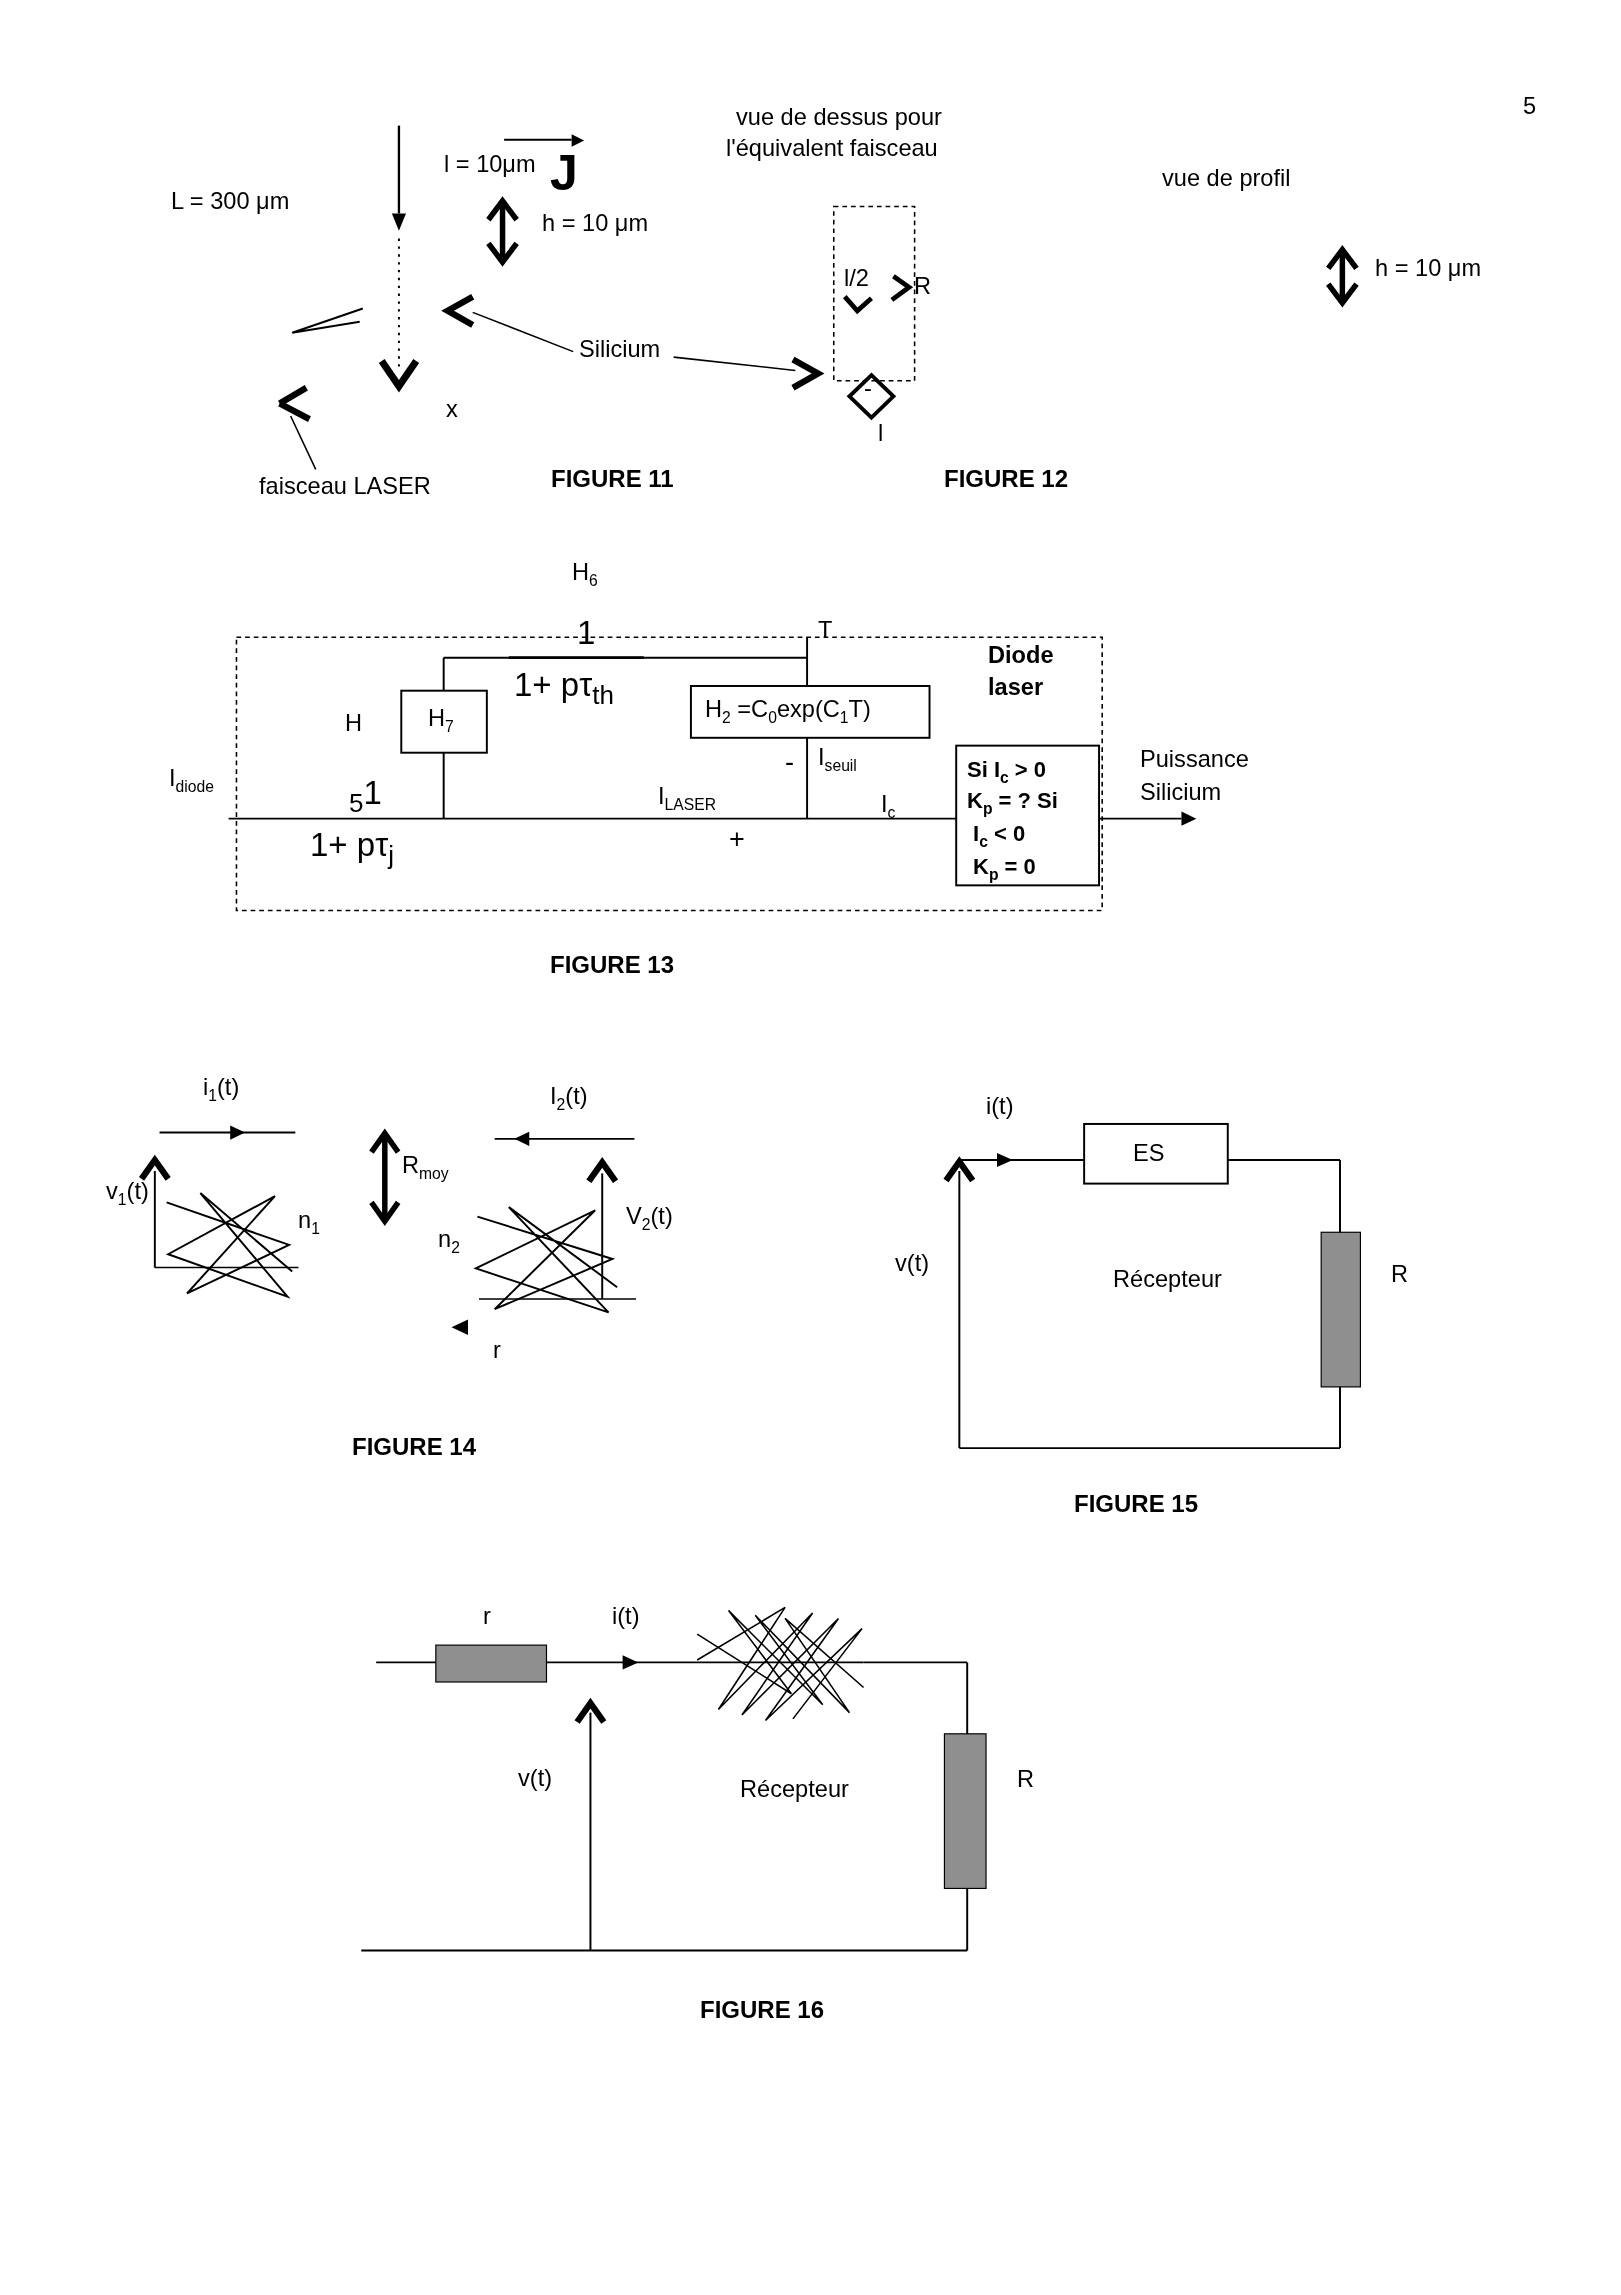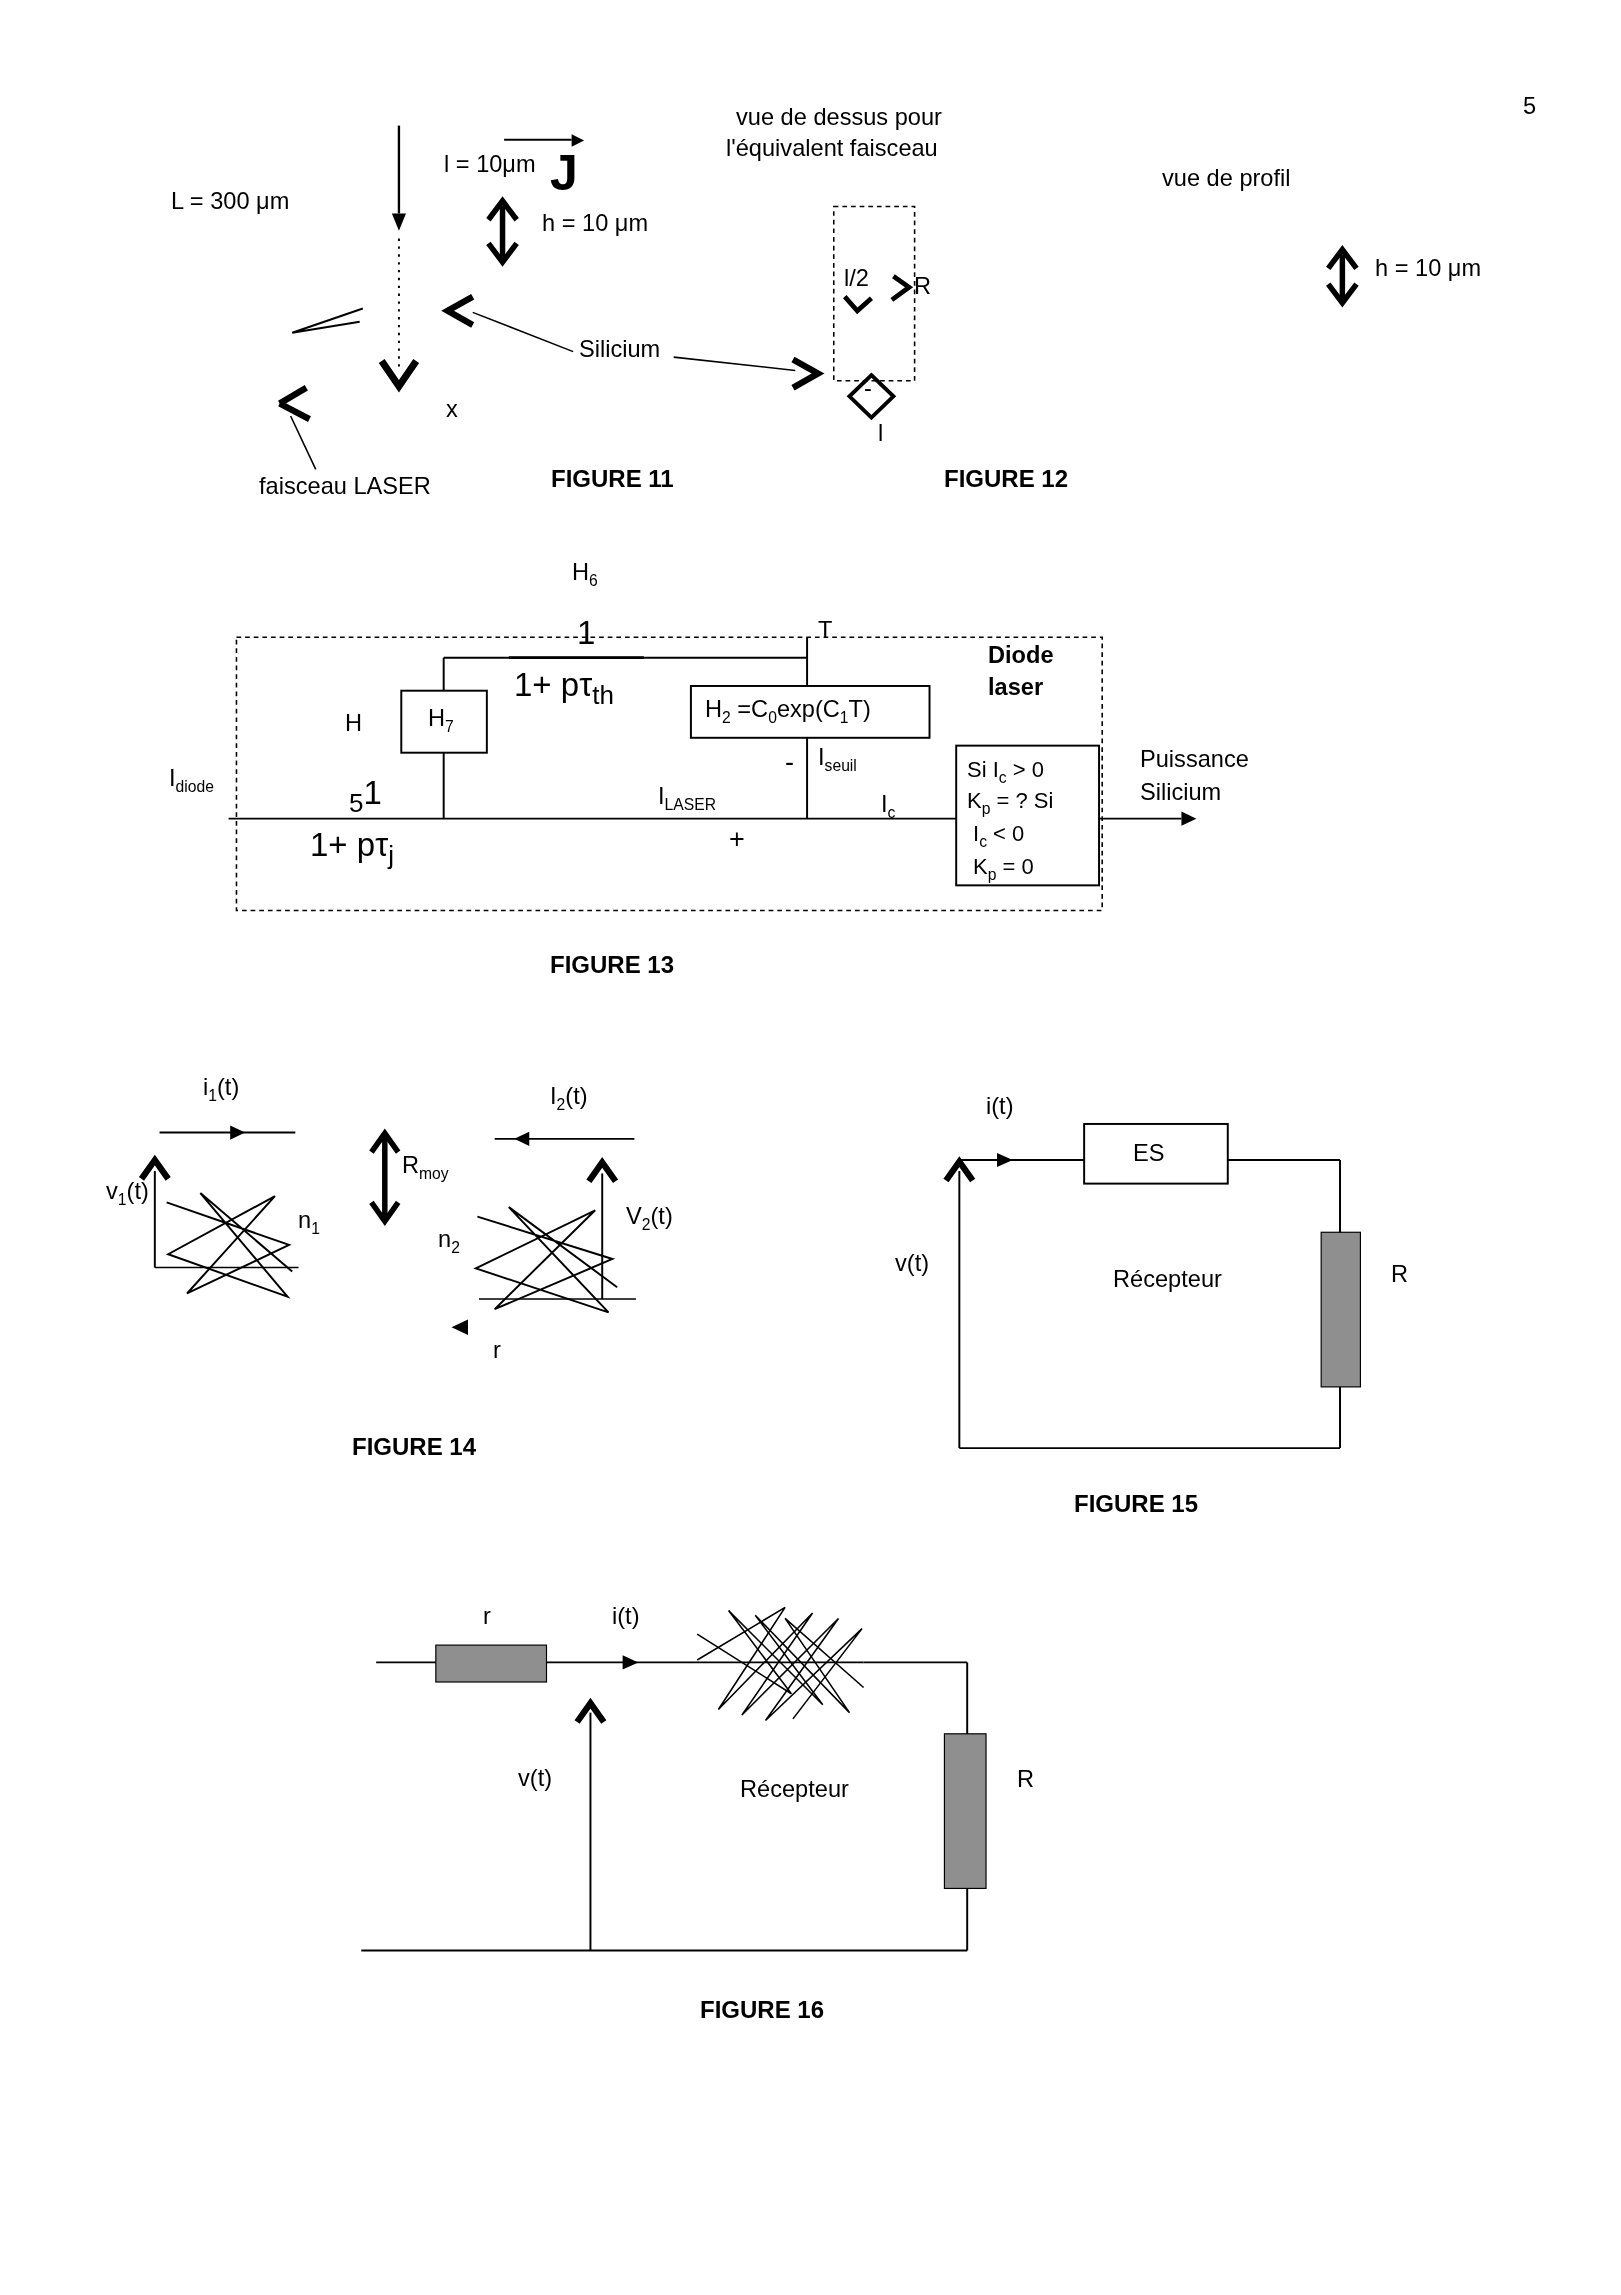--- a/index.html
+++ b/index.html
@@ -6,21 +6,21 @@
   .page {
     position:relative; width:1622px; height:2295px; background:#ffffff;
     font-family:"Liberation Sans", sans-serif; color:#000; overflow:hidden;
   }
   svg.art { position:absolute; left:0; top:0; }
   .t { position:absolute; white-space:nowrap; font-size:23.6px; line-height:1.15; }
   .cap { font-weight:700; font-size:24px; }
   .bold { font-weight:700; }
   .big { font-size:33px; }
   .huge { font-size:50px; font-weight:700; }
-  .small { font-size:22px; line-height:1.42; }
+  .small { font-size:22px; line-height:1.42;font-weight:bold; }
   .sub  { font-size:15.7px; vertical-align:-5.5px; }
   .sub2 { font-size:26px; vertical-align:-7.9px; }
 </style>
 </head>
 <body>
 
 <div class="page">
 
   <svg class="art" width="1622" height="2295" viewBox="0 0 2066 2924">
 

